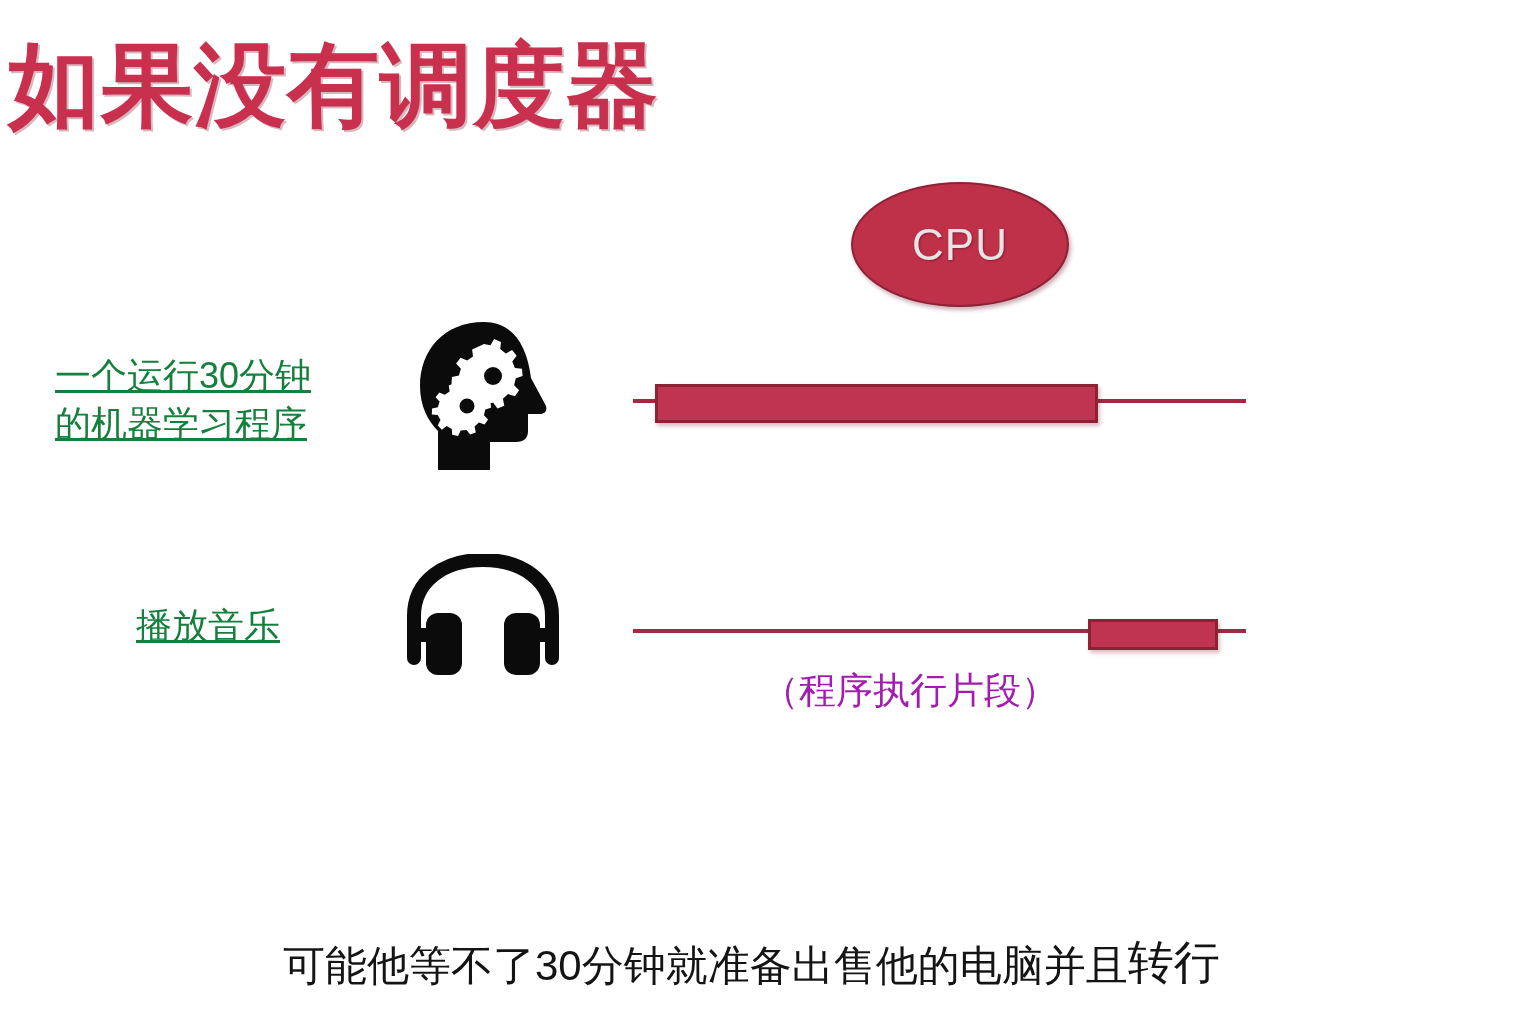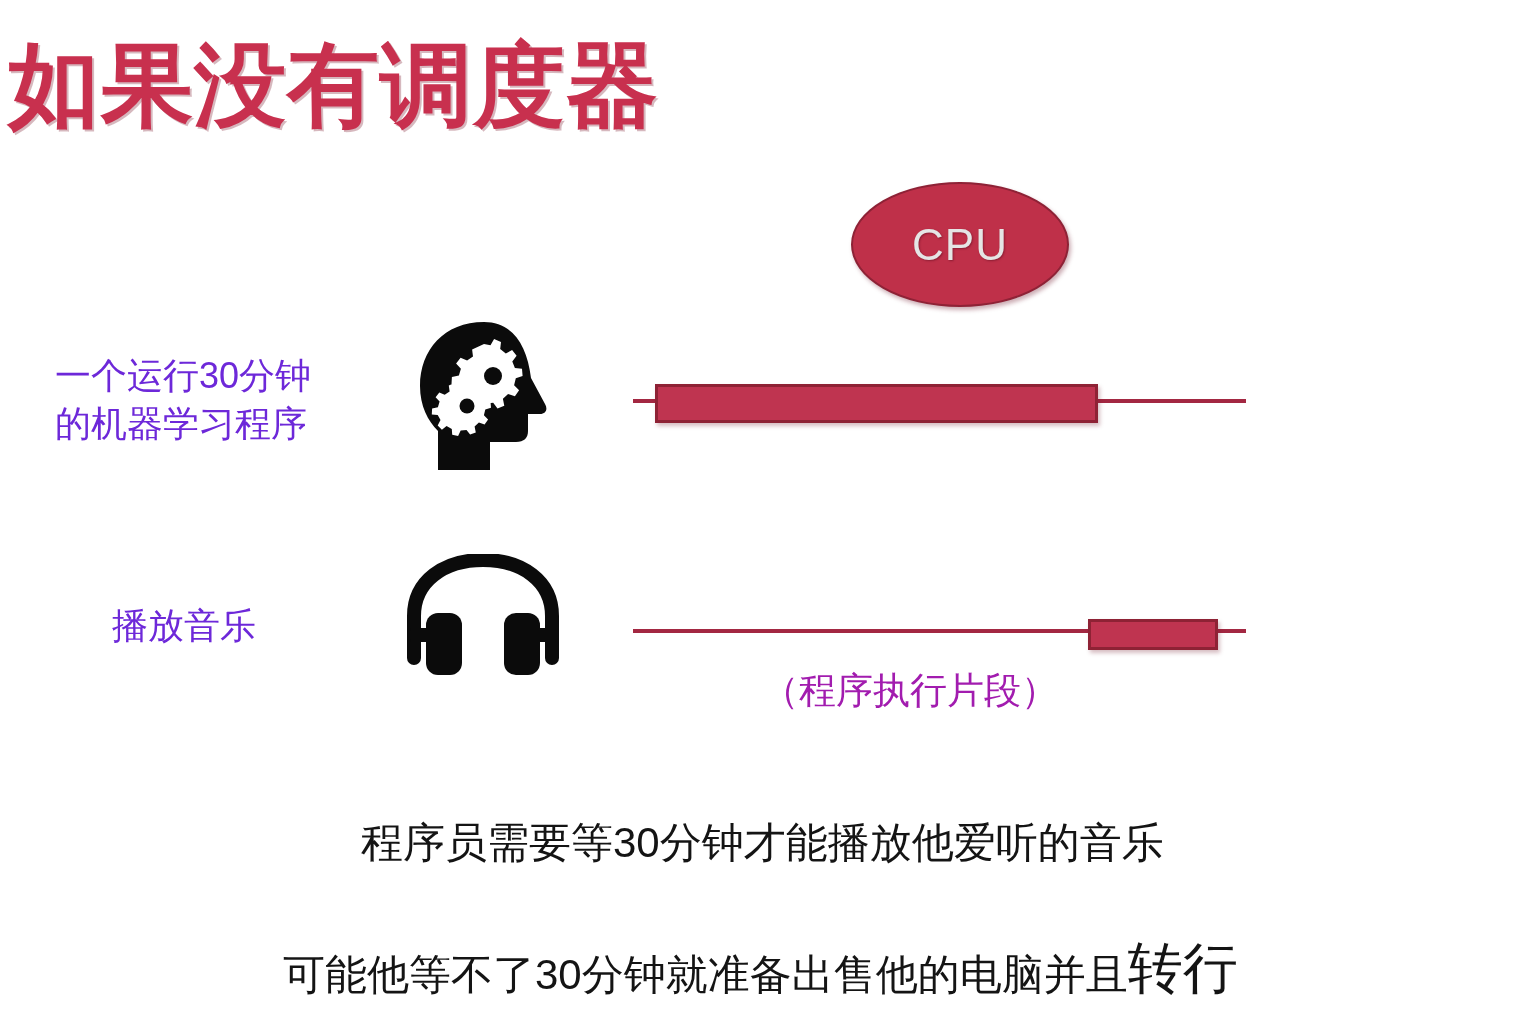--- a/index.html
+++ b/index.html
@@ -53,28 +53,29 @@
     color: #e5e5e5;
     font-size: 44px;
     font-weight: 400;
     letter-spacing: 1px;
     text-shadow: 1px 1px 2px rgba(90,10,30,0.5);
   }
 
   
   .row-label {
     position: absolute;
-    color: #6d28d9;
+    color: #15803d;
     font-size: 36px;
     line-height: 1.32;
     font-weight: 400;
     white-space: pre-line;
+    text-decoration: underline;
   }
   #label-ml { left: 55px; top: 352px; }
-  #label-music { left: 112px; top: 602px; }
+  #label-music { left: 136px; top: 602px; }
 
   
   #icon-head {
     position: absolute;
     left: 414px;
     top: 318px;
     width: 145px;
     height: 155px;
   }
   #icon-headphones {
@@ -154,21 +155,21 @@
     position: absolute;
     color: #141414;
     font-size: 42px;
     font-weight: 400;
     white-space: nowrap;
   }
   #bottom-line-1 { left: 361px; top: 815px; }
   #bottom-line-2 { left: 283px; top: 932px; }
   #bottom-line-2 .emph {
     font-family: "DejaVu Sans", sans-serif;
-    font-size: 55px;
+    font-size: 46px;
     vertical-align: 2px;
   }
 </style>
 </head>
 <body>
 
 <div id="slide">
 
   <div id="slide-title">如果没有调度器</div>
 
@@ -228,21 +229,20 @@
   </div>
 
   <div id="timeline-music" class="timeline">
     <div class="axis-line"></div>
     <div class="axis-arrow"></div>
     <div id="block-music" class="exec-block"></div>
   </div>
 
   <div id="exec-caption">（程序执行片段）</div>
 
-  <div id="bottom-line-1" class="bottom-line">程序员需要等30分钟才能播放他爱听的音乐</div>
 
   <div id="bottom-line-2" class="bottom-line">
     <span>可能他等不了30分钟就准备出售他的电脑并且</span><span class="emph">转行</span>
   </div>
 
   <div id="icon-sad-face">
     <svg viewBox="0 0 150 152" width="150" height="152" aria-hidden="true">
       <circle cx="75" cy="76" r="67" fill="none" stroke="#0b0b0b" stroke-width="9"></circle>
       <path d="M34 54 C44 44, 58 44, 66 51" fill="none" stroke="#0b0b0b" stroke-width="10" stroke-linecap="round"></path>
       <path d="M116 54 C106 44, 92 44, 84 51" fill="none" stroke="#0b0b0b" stroke-width="10" stroke-linecap="round"></path>

